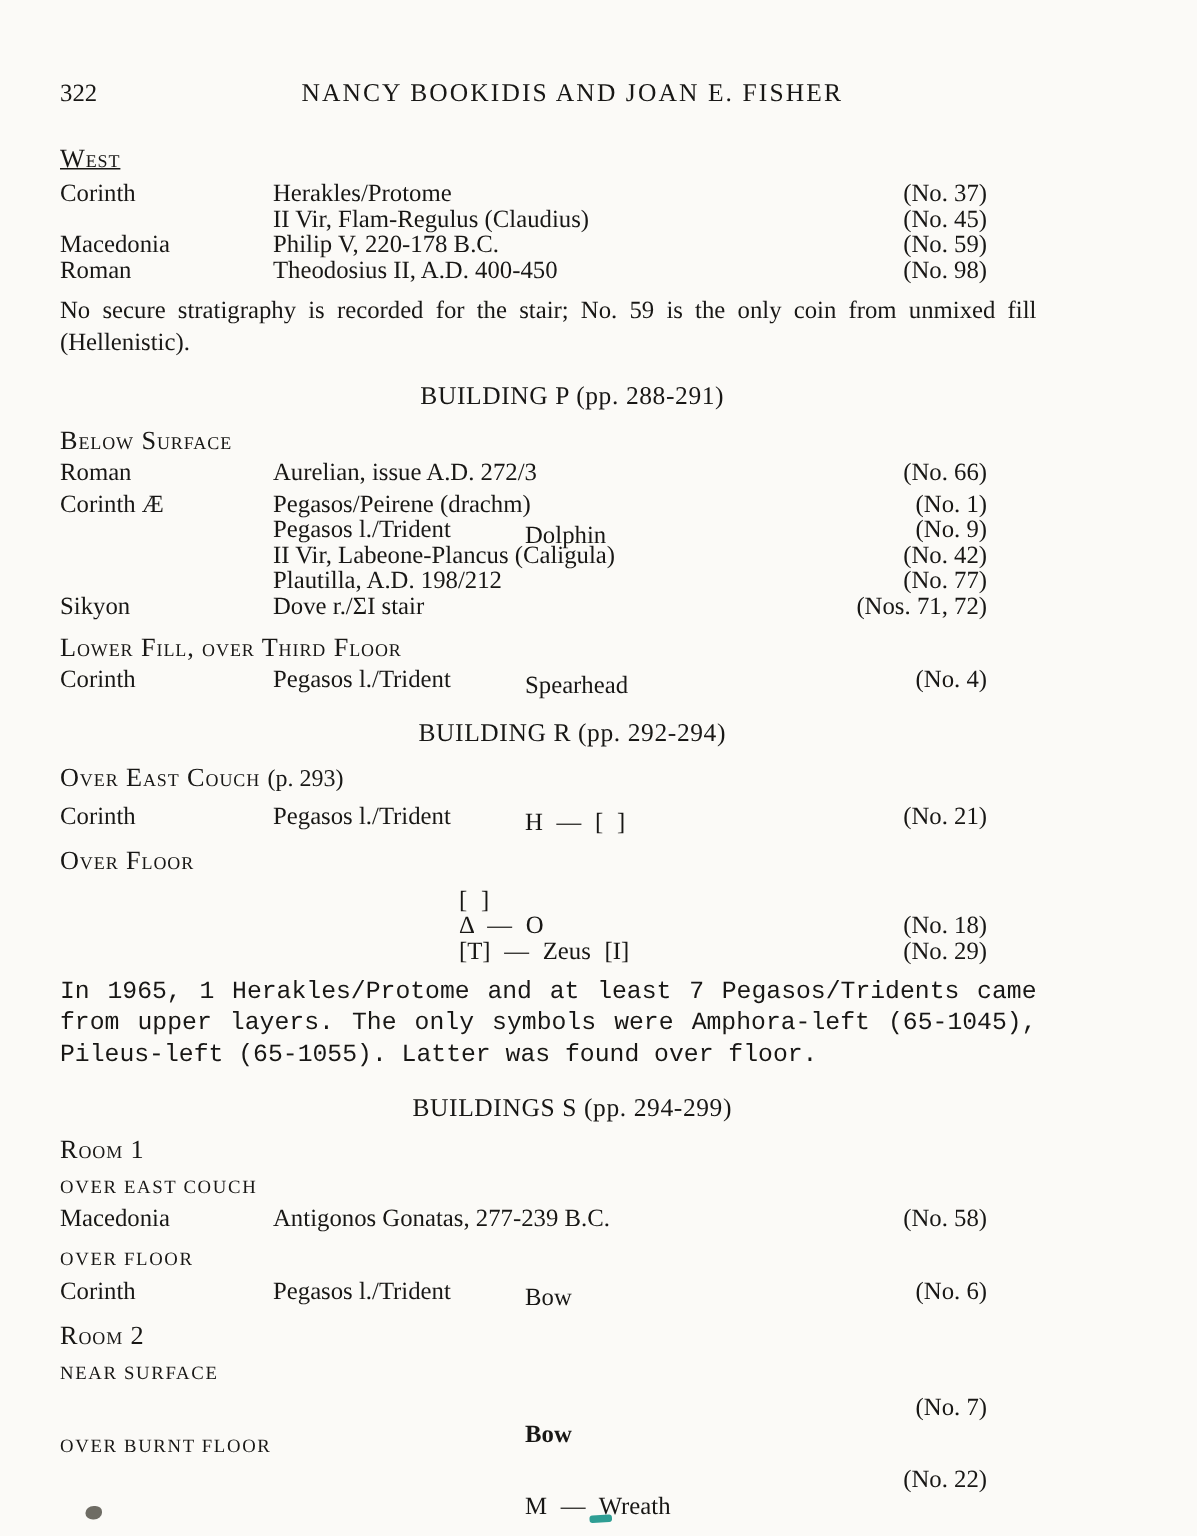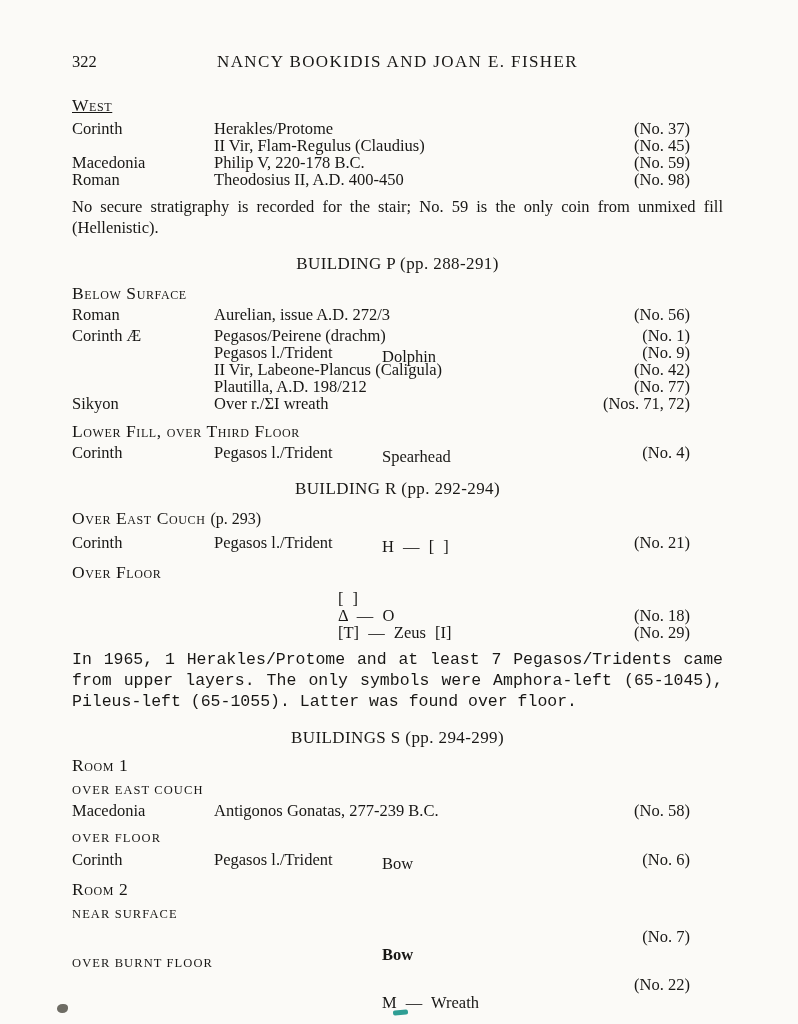--- a/index.html
+++ b/index.html
@@ -7,21 +7,21 @@
   body {
     background: #fbfaf7;
     font-family: "Liberation Serif", "DejaVu Serif", serif;
     color: #181715;
     position: relative;
     overflow: hidden;
   }
   .page {
     position: absolute;
     inset: 0;
-    padding: 52px 75px 0 72px;
+    padding: 52px 75px 0 40px;
   }
   
   .runhead { position: relative; height: 22px; }
   .pageno { position: absolute; left: 0; top: 0; font-size: 16.5px; }
   .runtitle {
     text-align: center;
     font-size: 17px;
     letter-spacing: 1.4px;
     white-space: nowrap;
   }
@@ -122,21 +122,21 @@
   </div>
 
   <p class="note" style="margin-top:8px;">No secure stratigraphy is recorded for the stair; No. 59 is the only coin from unmixed fill (Hellenistic).</p>
 
   <div class="building-title" style="margin-top:16px;">BUILDING P (pp. 288-291)</div>
 
   <div class="sc-head" style="margin-top:10px;">Below Surface</div>
   <div class="coinrow" style="margin-top:3px;">
     <span class="c-origin">Roman</span>
     <span class="c-desc"><span>Aurelian, issue A.D. 272/3</span><span class="c-sym"></span></span>
-    <span class="c-no">(No. 56)</span>
+    <span class="c-no">(No. 66)</span>
   </div>
 
   <div class="coinrow" style="margin-top:4px;">
     <span class="c-origin">Corinth Æ</span>
     <span class="c-desc"><span>Pegasos/Peirene (drachm)</span><span class="c-sym"></span></span>
     <span class="c-no">(No. 1)</span>
   </div>
   <div class="coinrow">
     <span class="c-origin"></span>
     <span class="c-desc"><span>Pegasos l./Trident</span><span class="c-sym">Dolphin</span></span>
@@ -147,21 +147,21 @@
     <span class="c-desc"><span>II Vir, Labeone-Plancus (Caligula)</span><span class="c-sym"></span></span>
     <span class="c-no">(No. 42)</span>
   </div>
   <div class="coinrow">
     <span class="c-origin"></span>
     <span class="c-desc"><span>Plautilla, A.D. 198/212</span><span class="c-sym"></span></span>
     <span class="c-no">(No. 77)</span>
   </div>
   <div class="coinrow">
     <span class="c-origin">Sikyon</span>
-    <span class="c-desc"><span>Over r./ΣΙ wreath</span><span class="c-sym"></span></span>
+    <span class="c-desc"><span>Dove r./ΣΙ stair</span><span class="c-sym"></span></span>
     <span class="c-no">(Nos. 71, 72)</span>
   </div>
 
   <div class="sc-head" style="margin-top:10px;">Lower Fill, over Third Floor</div>
   <div class="coinrow" style="margin-top:3px;">
     <span class="c-origin">Corinth</span>
     <span class="c-desc"><span>Pegasos l./Trident</span><span class="c-sym">Spearhead</span></span>
     <span class="c-no">(No. 4)</span>
   </div>
 

